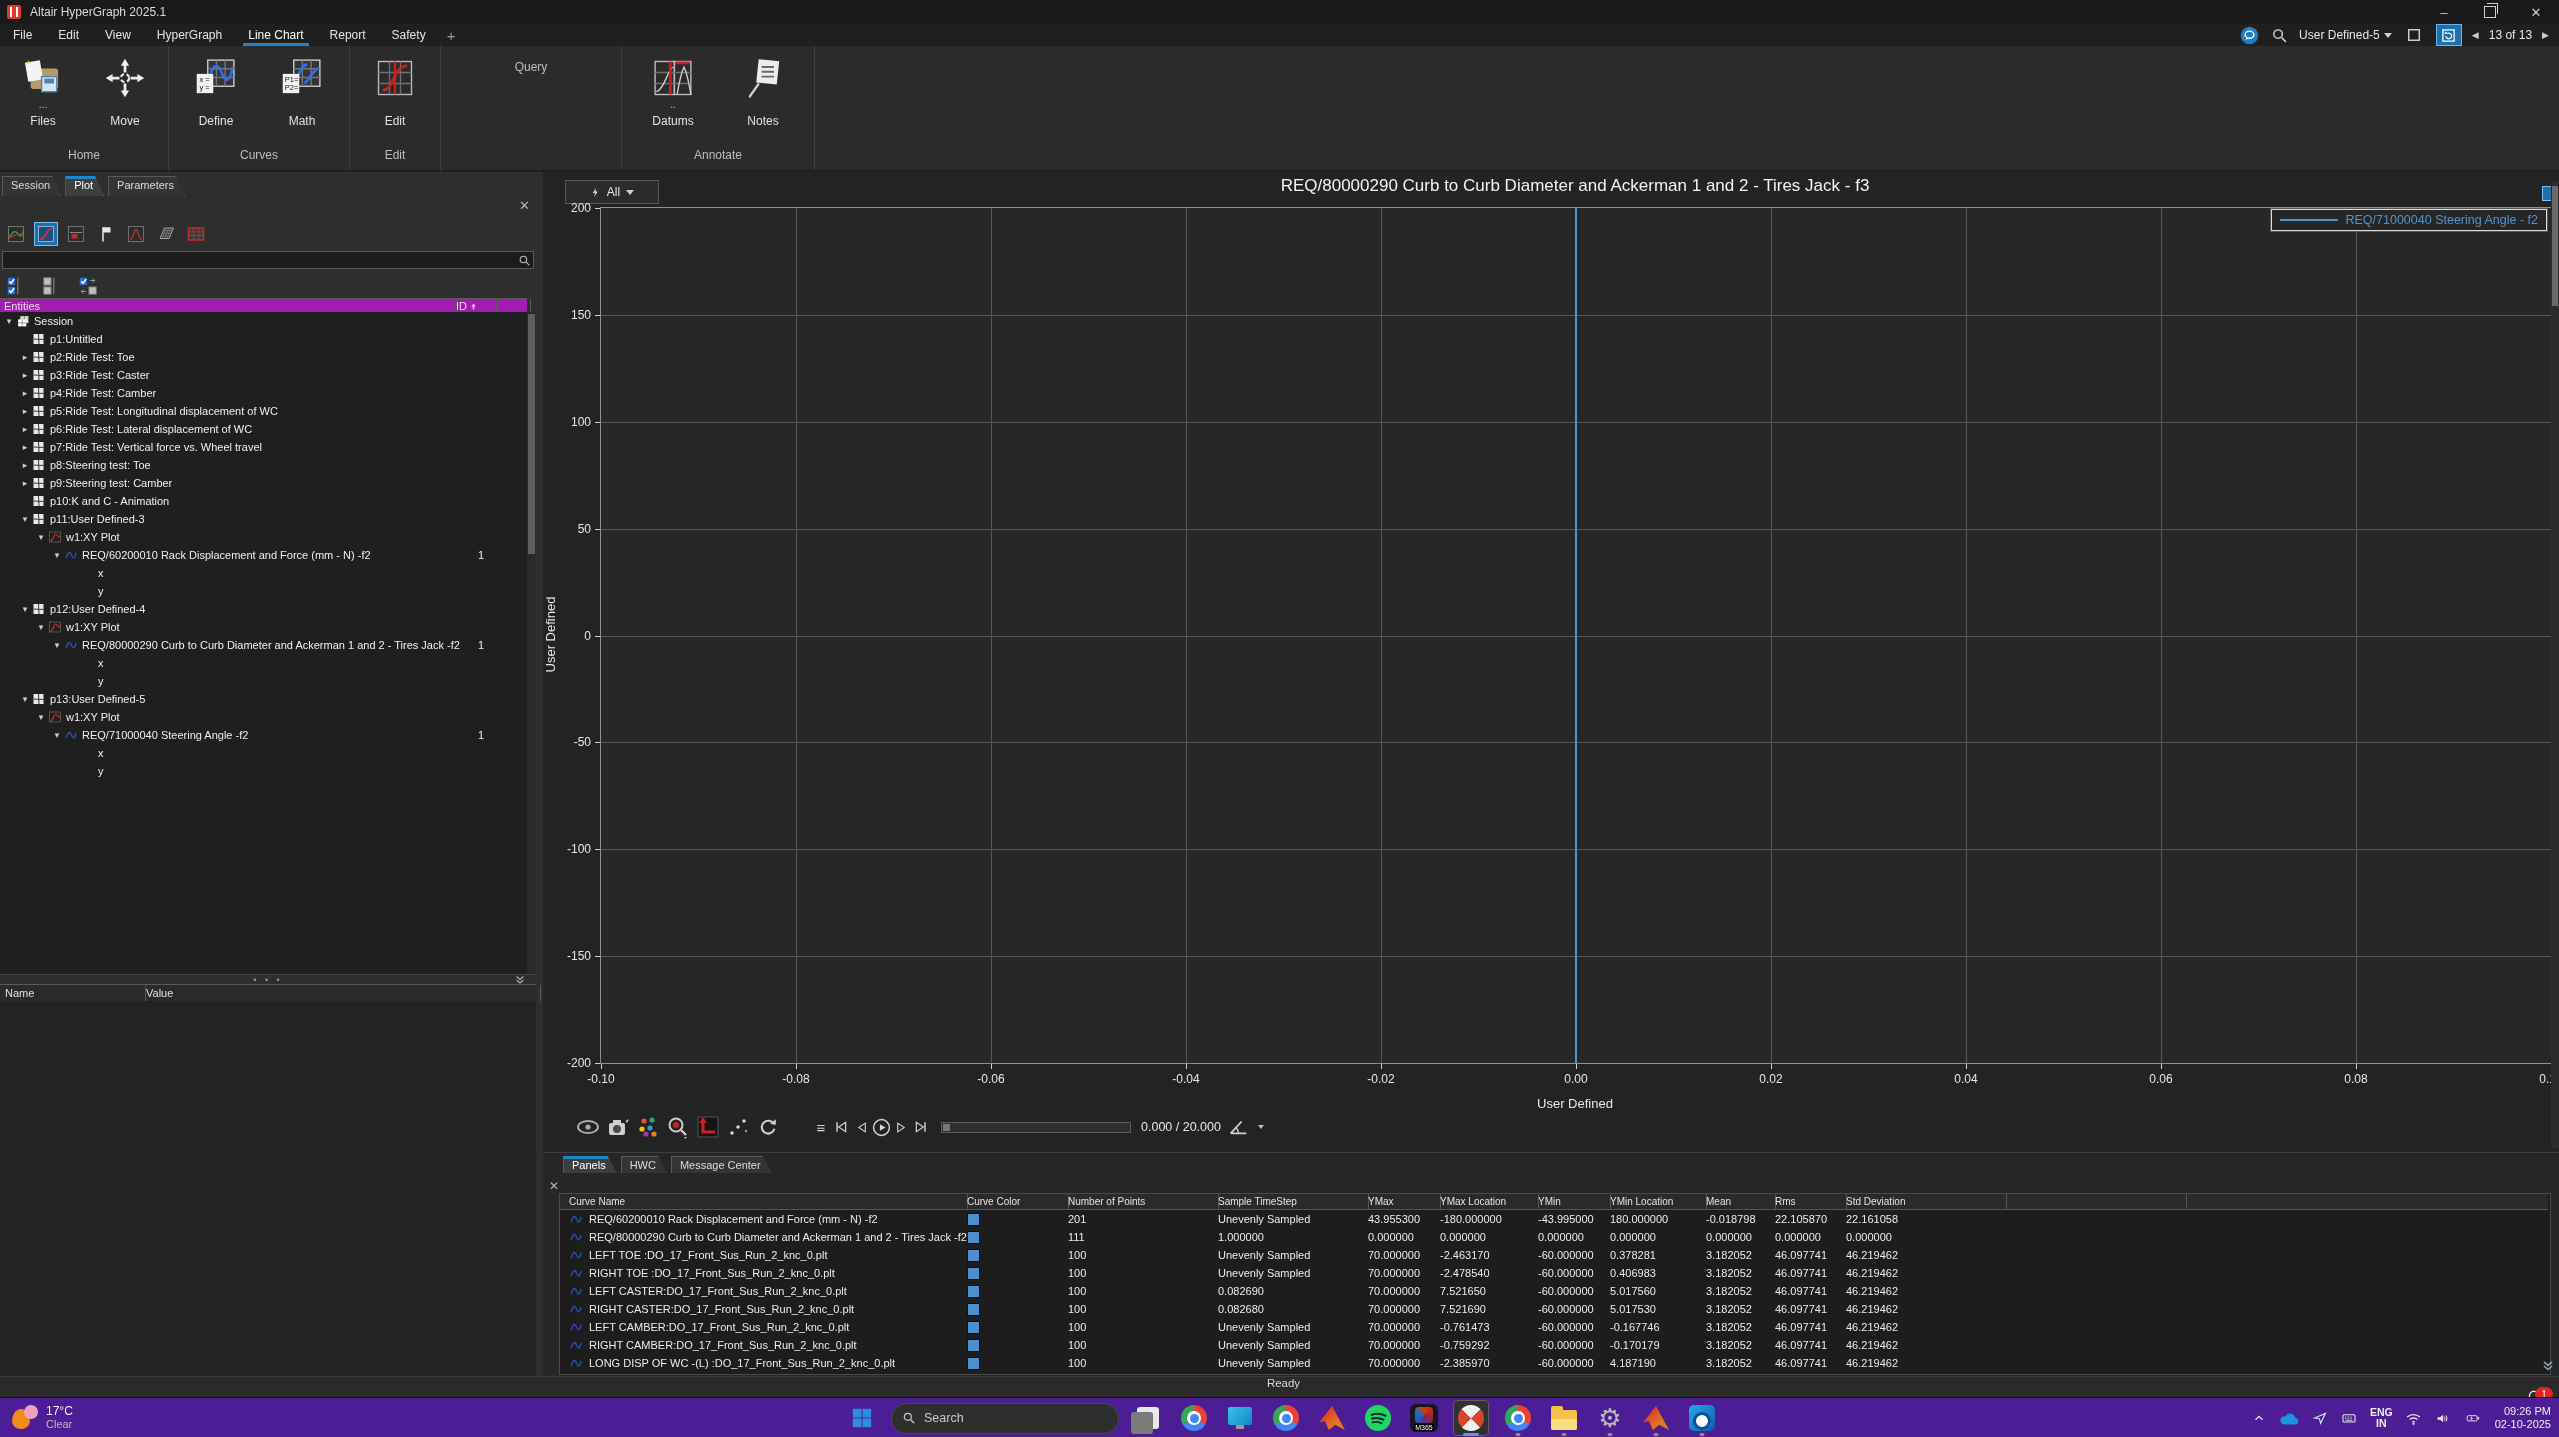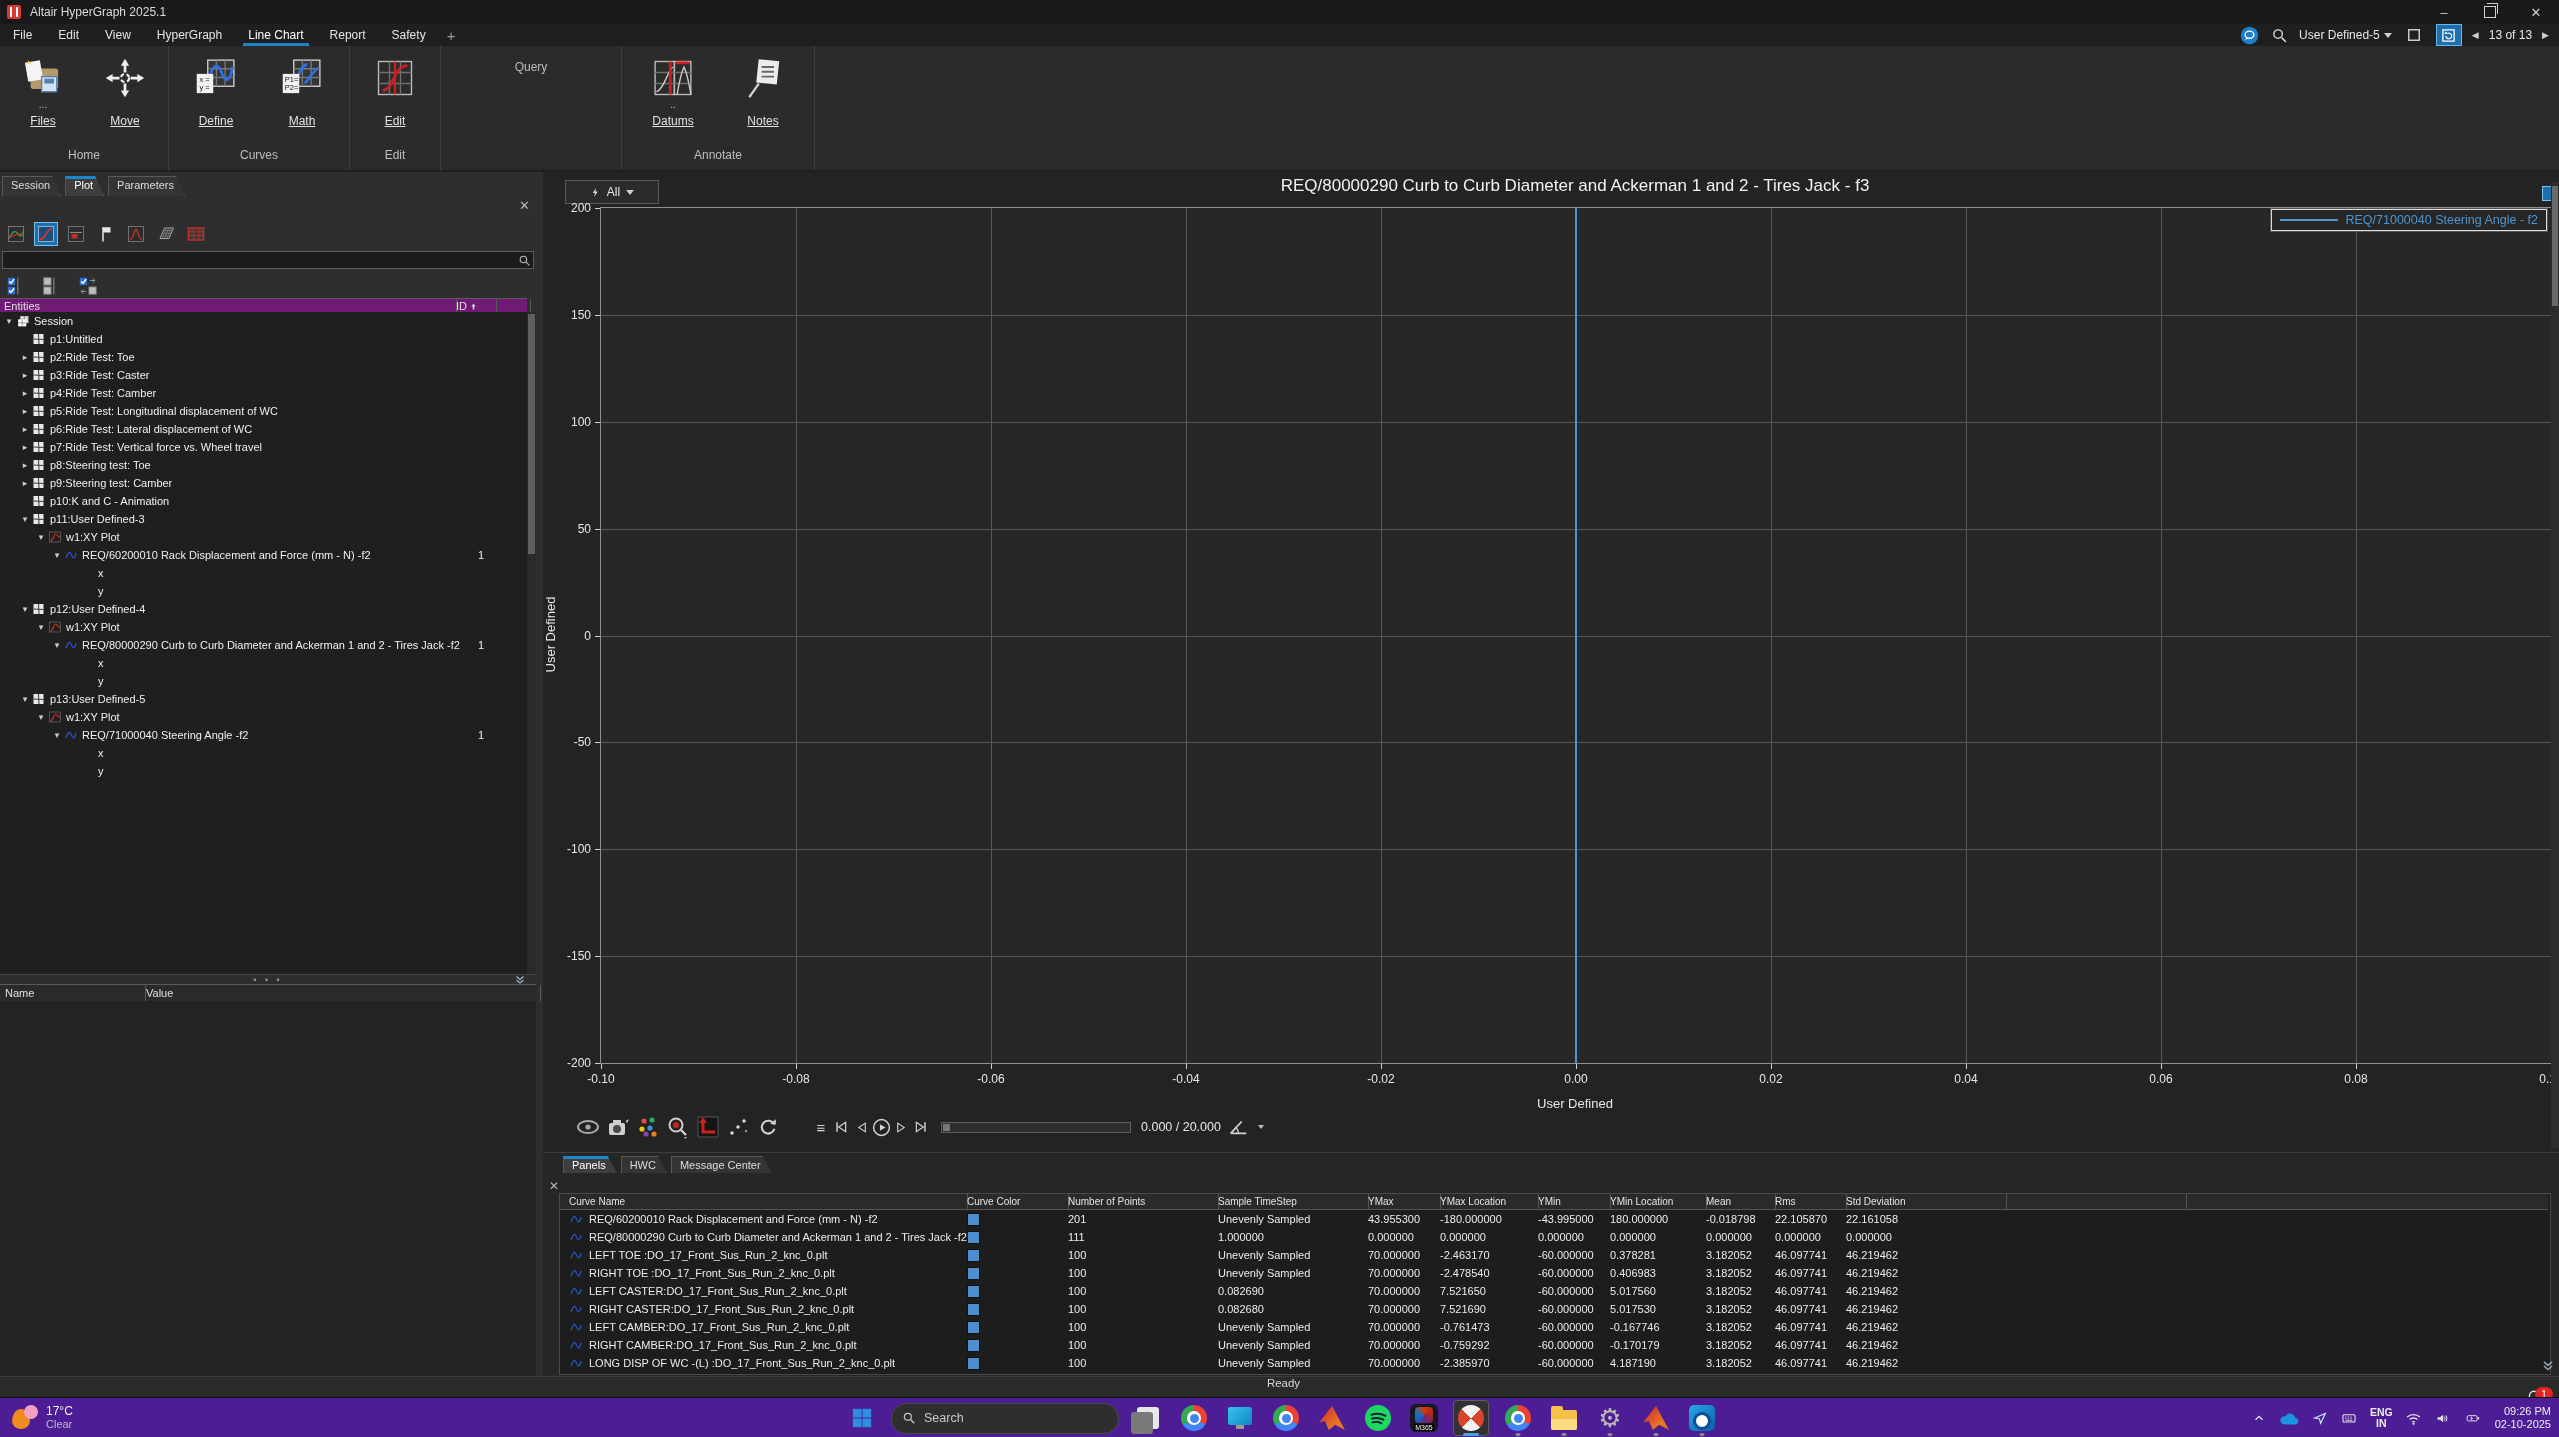--- a/index.html
+++ b/index.html
@@ -30,37 +30,37 @@
   .layout-btn{width:24px;height:20px;display:flex;align-items:center;justify-content:center;}
   .layout-btn.active{background:#1e6fae;border:1px solid #67b7e8;}
   .pg-arrow{color:#cfcfcf;font-size:9px;}
   
   #ribbon{position:absolute;left:0;top:46px;width:2559px;height:124px;background:#2b2b2b;border-bottom:1px solid #1a1a1a;display:flex;}
   .rgroup{display:flex;flex-direction:column;border-right:1px solid #3f3f3f;padding-top:8px;}
   .rtools{display:flex;flex:1;justify-content:space-evenly;}
   .rtool{display:flex;flex-direction:column;align-items:center;width:78px;}
   .rtool .ricon{width:48px;height:48px;display:flex;align-items:center;justify-content:center;}
   .rtool .rdots{color:#bdbdbd;font-size:10px;height:10px;line-height:6px;}
-  .rtool .rlabel{color:#e2e2e2;font-size:12px;margin-top:2px;text-decoration:underline;}
+  .rtool .rlabel{color:#e2e2e2;font-size:12px;margin-top:2px;}
   .rgroup-label{text-align:center;color:#bdbdbd;font-size:12px;padding:6px 0 8px;}
   .sigma{color:#e03024;font-size:40px;font-weight:bold;line-height:40px;font-family:"DejaVu Sans",sans-serif;}
   
   #sidebar{position:absolute;left:0;top:172px;width:543px;height:1204px;background:#2e2e2e;border-right:1px solid #171717;}
   .tabrow{position:absolute;left:0;top:4px;height:20px;display:flex;gap:4px;padding-left:2px;}
   .tab{background:#343434;border:1px solid #5a5a5a;border-bottom:none;color:#dcdcdc;font-size:11px;
        padding:2px 10px 2px 8px;clip-path:polygon(0 0,calc(100% - 9px) 0,100% 100%,0 100%);}
   .tab.active{background:#3e3e3e;border-top:3px solid #1c86c8;padding-top:0;color:#fff;}
   .closex{color:#b5b5b5;font-size:13px;}
   .stoolbar{position:absolute;left:4px;top:50px;display:flex;gap:6px;}
   .stool{width:22px;height:22px;display:flex;align-items:center;justify-content:center;border:1px solid transparent;}
   .stool.selected{background:#1e6fae;border:1px solid #79c0ea;}
   #side-search{position:absolute;left:2px;top:79px;width:530px;height:16px;background:#1b1b1b;border:1px solid #5a5a5a;display:flex;align-items:center;}
   #side-search .sq{margin-left:auto;margin-right:2px;}
   .checkrow{position:absolute;left:4px;top:102px;display:flex;gap:12px;}
-  #entities-header{position:absolute;left:0;top:126px;width:527px;height:14px;background:#701a75;border-top:1px solid #5a5a5a;border-bottom:4px solid #eab308;font-size:11px;color:#e0e0e0;}
+  #entities-header{position:absolute;left:0;top:126px;width:527px;height:14px;background:#a21caf;border-top:1px solid #5a5a5a;border-bottom:4px solid #eab308;font-size:11px;color:#e0e0e0;}
   #entities-header .cell{position:absolute;top:0;height:14px;display:flex;align-items:center;padding-left:4px;border-right:1px solid #5a5a5a;}
   #tree{position:absolute;left:0;top:140px;width:527px;height:662px;background:#1f1f1f;overflow:hidden;}
   .trow{position:absolute;left:0;width:527px;height:18px;display:flex;align-items:center;font-size:11px;color:#f0f0f0;}
   .texp{width:10px;text-align:center;color:#cfcfcf;font-size:9px;flex:none;}
   .tico{width:14px;height:12px;margin:0 4px 0 2px;flex:none;}
   .tid{position:absolute;left:478px;color:#f0f0f0;}
   #side-scroll{position:absolute;left:527px;top:140px;width:9px;height:662px;background:#2a2a2a;}
   #side-scroll .thumb{position:absolute;left:1px;top:2px;width:7px;height:240px;background:#5f5f5f;}
   #splitter{position:absolute;left:0;top:802px;width:536px;height:10px;background:#2e2e2e;border-top:1px solid #444;display:flex;align-items:center;justify-content:center;color:#9a9a9a;font-size:9px;letter-spacing:3px;}
   #splitter .dbl{position:absolute;right:10px;top:0px;}

